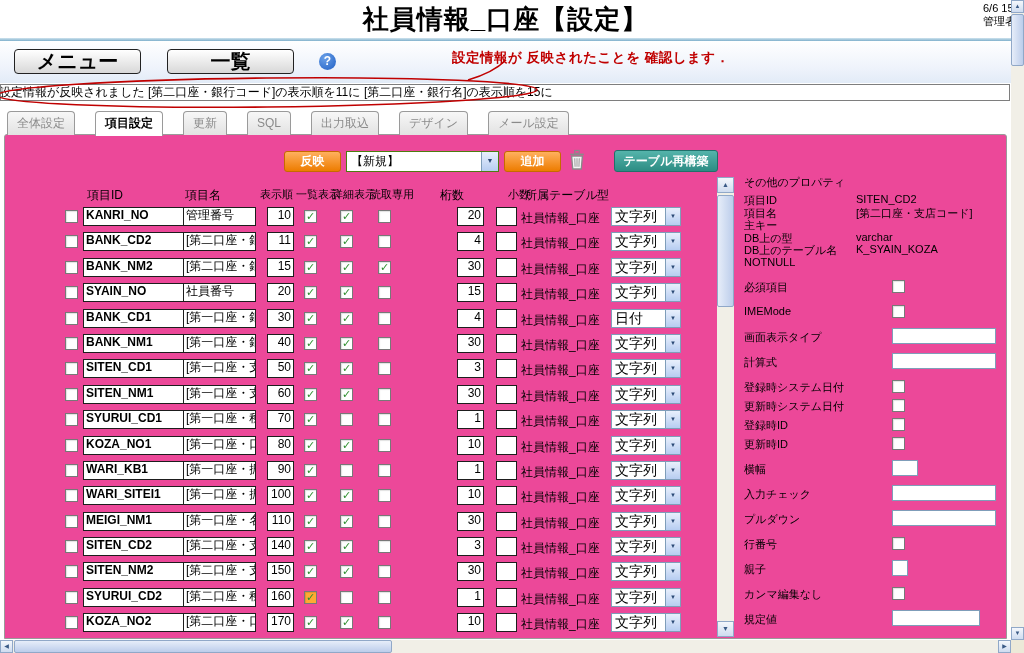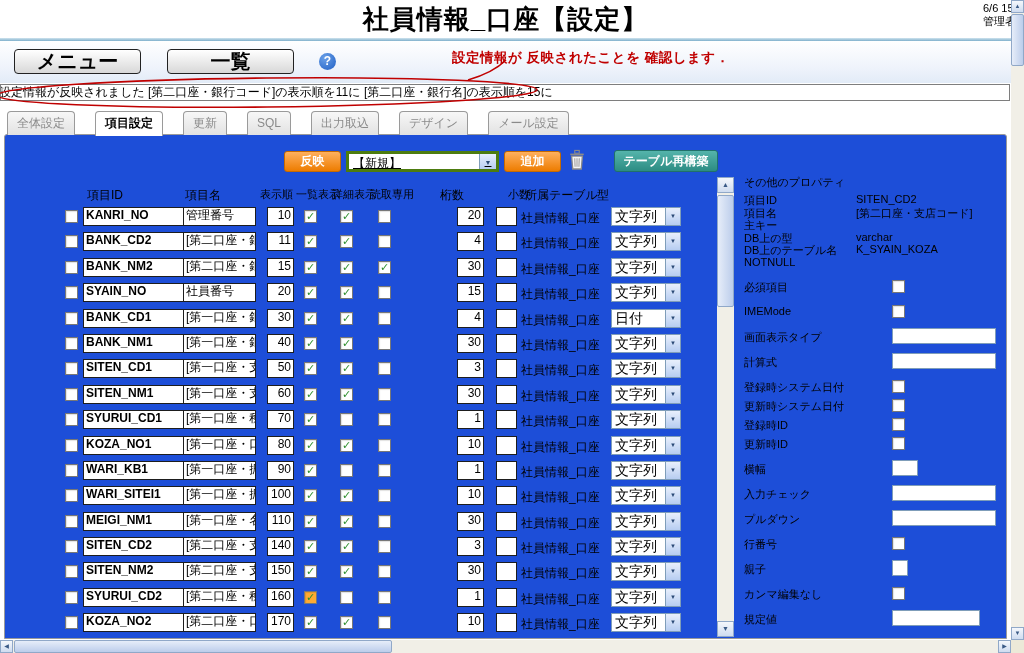--- a/index.html
+++ b/index.html
@@ -30,28 +30,28 @@
             font-size:13.5px; font-weight:bold; letter-spacing:0.5px; }
   .status-bar { position:absolute; top:84px; left:0; width:1010px; height:17px;
             border:1px solid #7e7e7e; background:#fff; font-size:12px; line-height:15px;
             white-space:nowrap; overflow:hidden; text-indent:-2px; }
   .tabs { position:absolute; top:111px; left:7px; height:24px; display:flex; gap:20px; z-index:2; }
   .tab { border:1px solid #9a9a9a; border-bottom:none; border-radius:4px 4px 0 0;
             background:linear-gradient(to bottom,#f7f7f7,#e2e2e2); color:#8a8a8a;
             font-size:12px; padding:0 9px; line-height:23px; height:24px; cursor:pointer; }
   .tab.active { background:#fff; color:#000; font-weight:bold; height:25px; z-index:3; }
   .frame { position:absolute; top:134px; left:4px; width:1003px; height:505px;
-            border:1px solid #9a9a9a; border-radius:3px 3px 0 0; background:#1d4ed8; z-index:1; }
+            border:1px solid #9a9a9a; border-radius:3px 3px 0 0; background:#ec4899; z-index:1; }
   .btn-orange { background:linear-gradient(to bottom,#ffb05e,#ed7c00); border:1px solid #c66a00;
             color:#fff; font-weight:bold; font-size:12px; text-align:center; line-height:19px;
             border-radius:3px; cursor:pointer; }
   .apply-btn { position:absolute; left:279px; top:16px; width:57px; height:21px; }
   .add-btn   { position:absolute; left:499px; top:16px; width:57px; height:21px; }
   .new-select { position:absolute; left:341px; top:16px; width:153px; height:21px;
-            border:3px solid #4d7c0f; background:#fff; display:flex; cursor:pointer;text-decoration:underline; }
+            border:1px solid #4d7c0f; background:#fff; display:flex; cursor:pointer; }
   .ns-text { flex:1; font-size:12px; line-height:19px; padding-left:4px; white-space:nowrap; overflow:hidden; }
   .sel-arrow { width:17px; background:linear-gradient(to bottom,#e8effc,#b7cdf1);
             border-left:1px solid #7f9db9; font-size:7px; line-height:18px; text-align:center; color:#2b4a76; }
   .trash-btn { position:absolute; left:563px; top:14px; width:20px; height:24px; cursor:pointer; }
   .rebuild-btn { position:absolute; left:609px; top:15px; width:104px; height:22px;
             background:linear-gradient(to bottom,#55b4ab,#2c8c83); border:1px solid #20706a;
             color:#fff; font-weight:bold; font-size:12px; text-align:center; line-height:20px;
             border-radius:3px; cursor:pointer; }
   .gh { position:absolute; top:52px; font-size:12px; white-space:nowrap; }
   .gh-order,.gh-list,.gh-detail,.gh-ro,.gh-dec { font-size:11px; }

